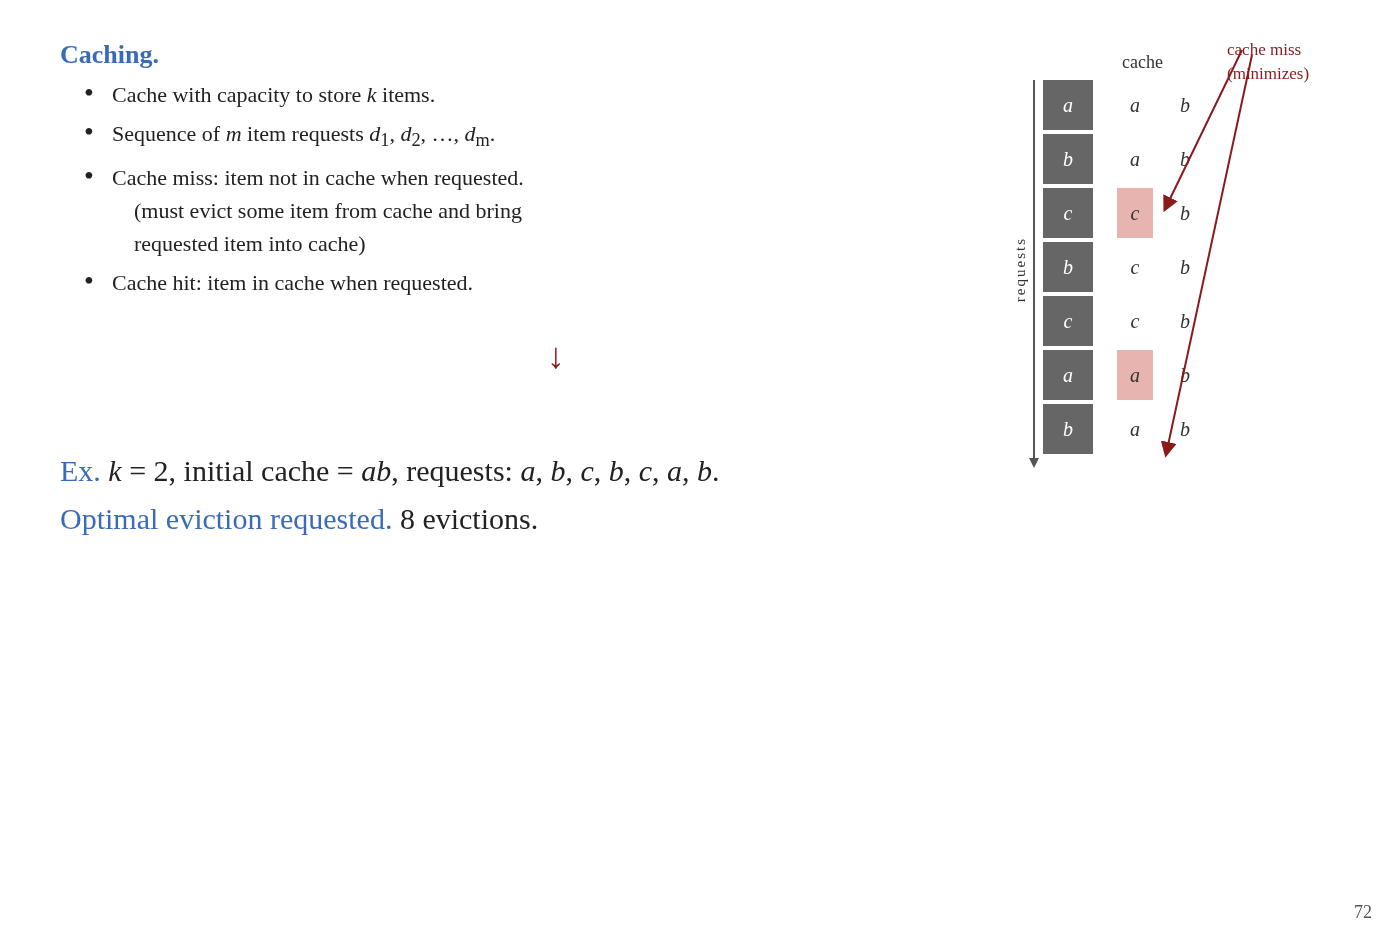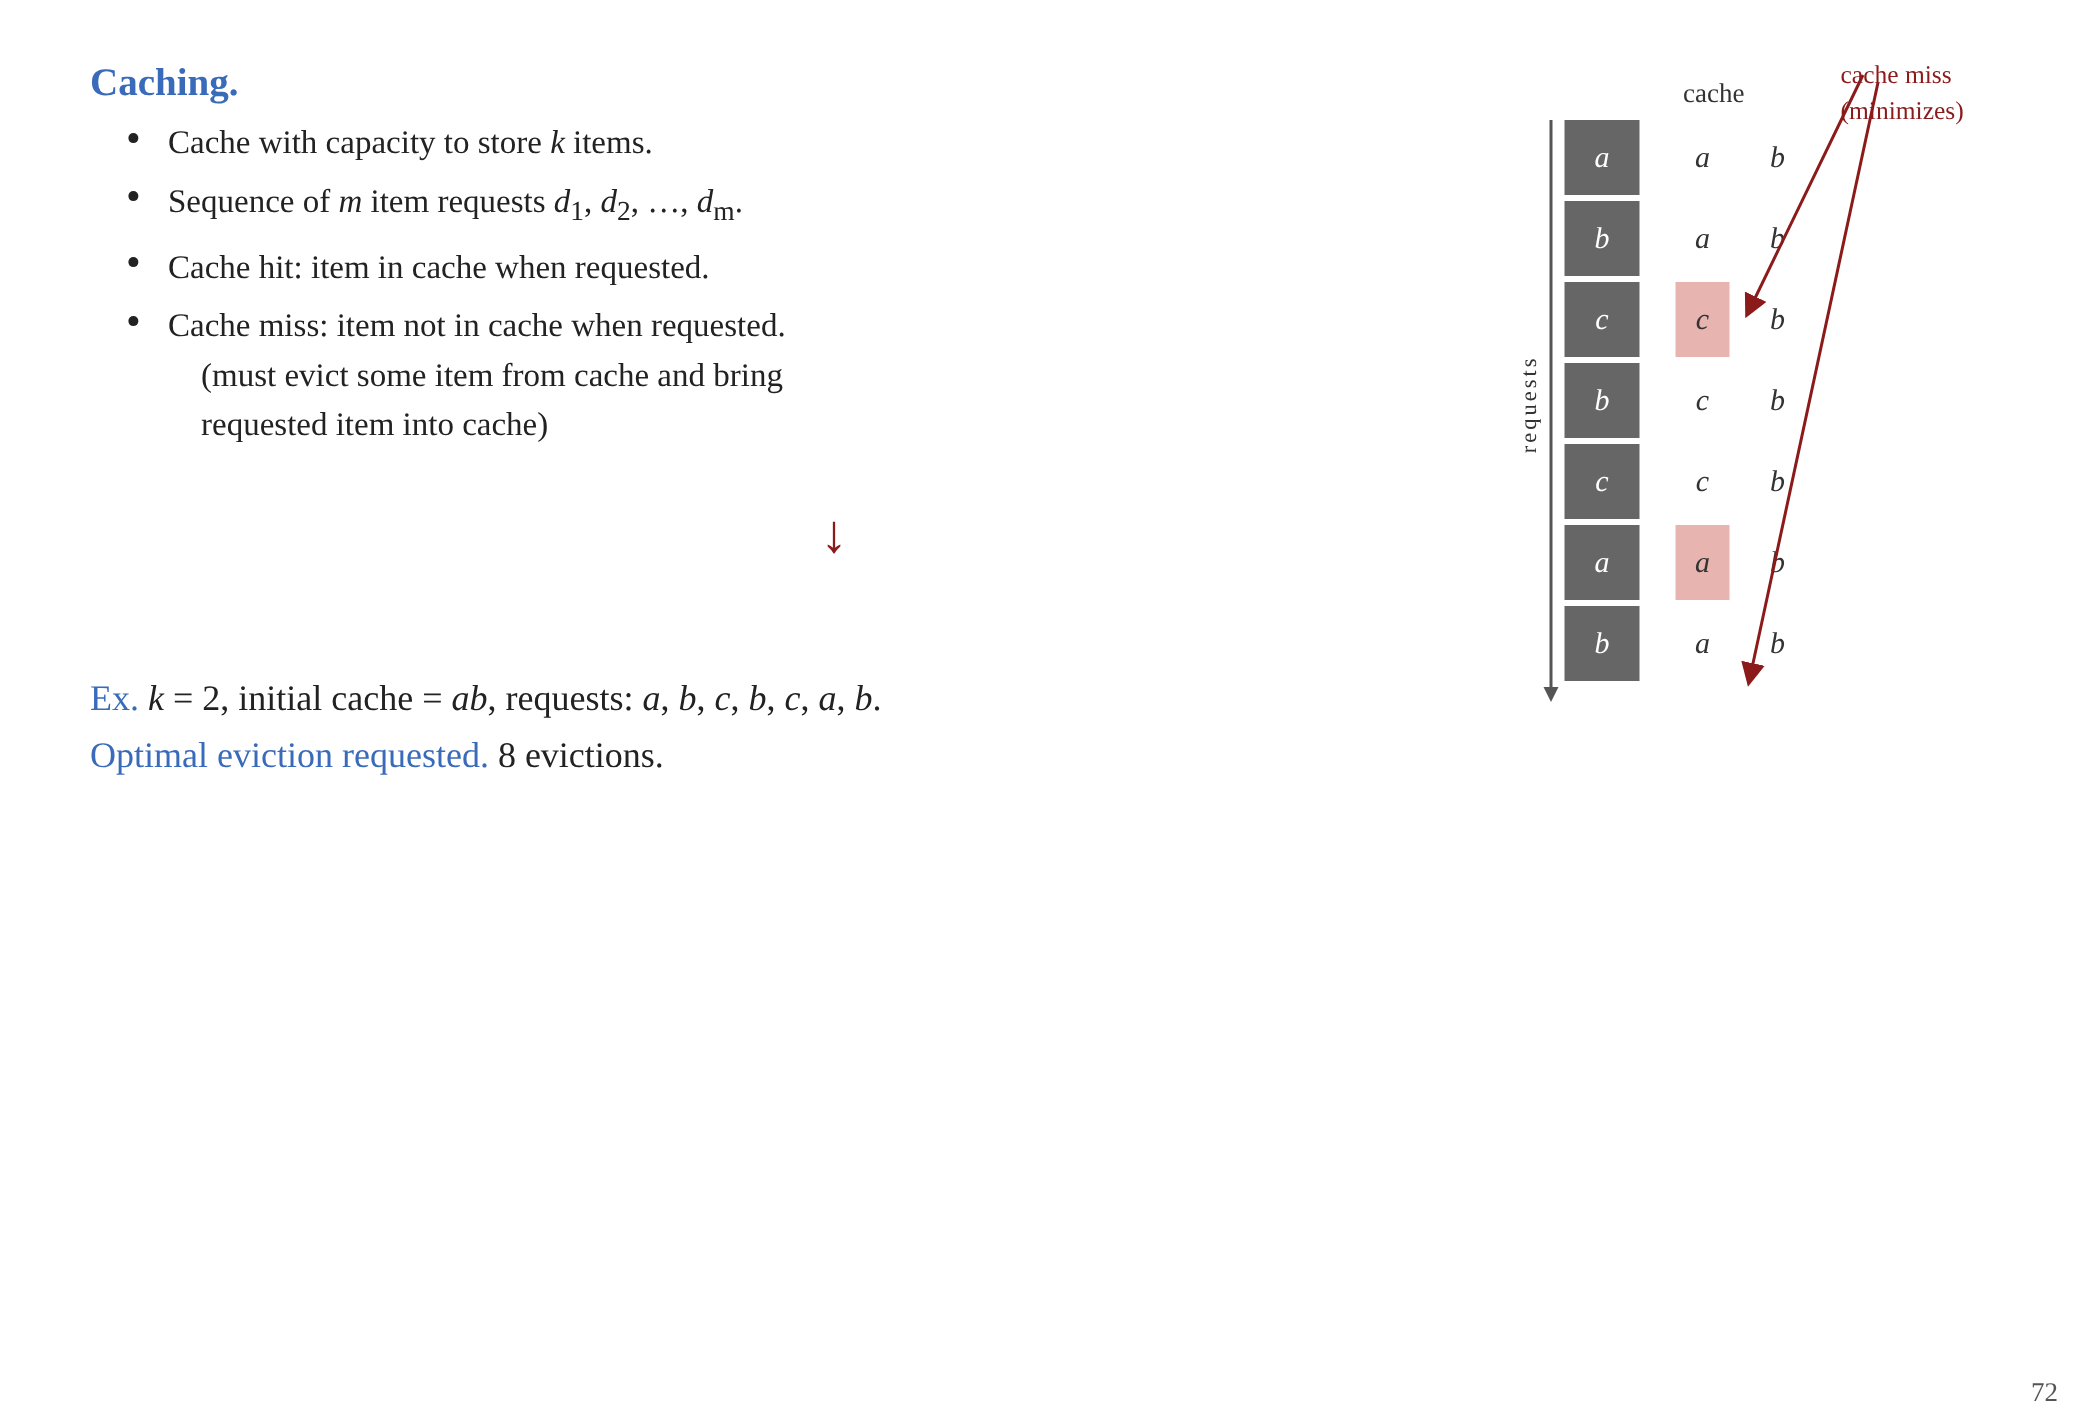--- a/index.html
+++ b/index.html
@@ -68,21 +68,21 @@
     .arrow-down {
       color: #8b1a1a;
       font-size: 36px;
       text-align: center;
       margin-left: 120px;
       margin-top: 10px;
       margin-bottom: 30px;
     }
     .ex-section {
       margin-top: 40px;
-      font-size: 24px;
+      font-size: 30px;
       line-height: 1.6;
     }
     .blue { color: #3a6bba; }
     .right-panel {
       width: 420px;
       padding: 30px 8px 20px 10px;
       position: relative;
       display: flex;
       flex-direction: column;
       align-items: flex-start;
@@ -186,26 +186,26 @@
 <body>
 
 <div class="main-container">
 
   <div class="left-panel">
     <div class="section-title">Caching.</div>
 
     <ul class="bullet-list">
       <li>Cache with capacity to store <span class="math-var">k</span> items.</li>
       <li>Sequence of <span class="math-var">m</span> item requests <span class="math-var">d</span><sub>1</sub>, <span class="math-var">d</span><sub>2</sub>, …, <span class="math-var">d</span><sub>m</sub>.</li>
-      <li>Cache hit:  item in cache when requested.</li>
       <li>
         Cache miss:  item not in cache when requested.<br>
         &nbsp;&nbsp;&nbsp;&nbsp;(must evict some item from cache and bring<br>
         &nbsp;&nbsp;&nbsp;&nbsp;requested item into cache)
       </li>
+      <li>Cache hit:  item in cache when requested.</li>
     </ul>
 
 
 
     <div class="arrow-down">↓</div>
 
     <div class="ex-section">
       <div>
         <span class="blue">Ex.</span><span> <span class="math-var">k</span> = 2, initial cache = <span class="math-var">ab</span>, requests:  <span class="math-var">a</span>, <span class="math-var">b</span>, <span class="math-var">c</span>, <span class="math-var">b</span>, <span class="math-var">c</span>, <span class="math-var">a</span>, <span class="math-var">b</span>.</span>
       </div>
@@ -335,15 +335,15 @@
         <line x1="240" y1="25" x2="155" y2="420" stroke="#8b1a1a" stroke-width="2" marker-end="url(#arr)"></line>
         <defs>
           <marker id="arr" markerWidth="8" markerHeight="8" refX="4" refY="4" orient="auto">
             <path d="M0,0 L8,4 L0,8 Z" fill="#8b1a1a"></path>
           </marker>
         </defs>
       </svg>
 
     </div>
 
-    <div class="page-number" style="position:absolute; bottom:12px; right:20px; font-size:18px; color:#555;">72</div>
+    <div class="page-number" style="position:absolute; bottom:28px; right:20px; font-size:18px; color:#555;">72</div>
   </div>
 </div>
 
 </body></html>

